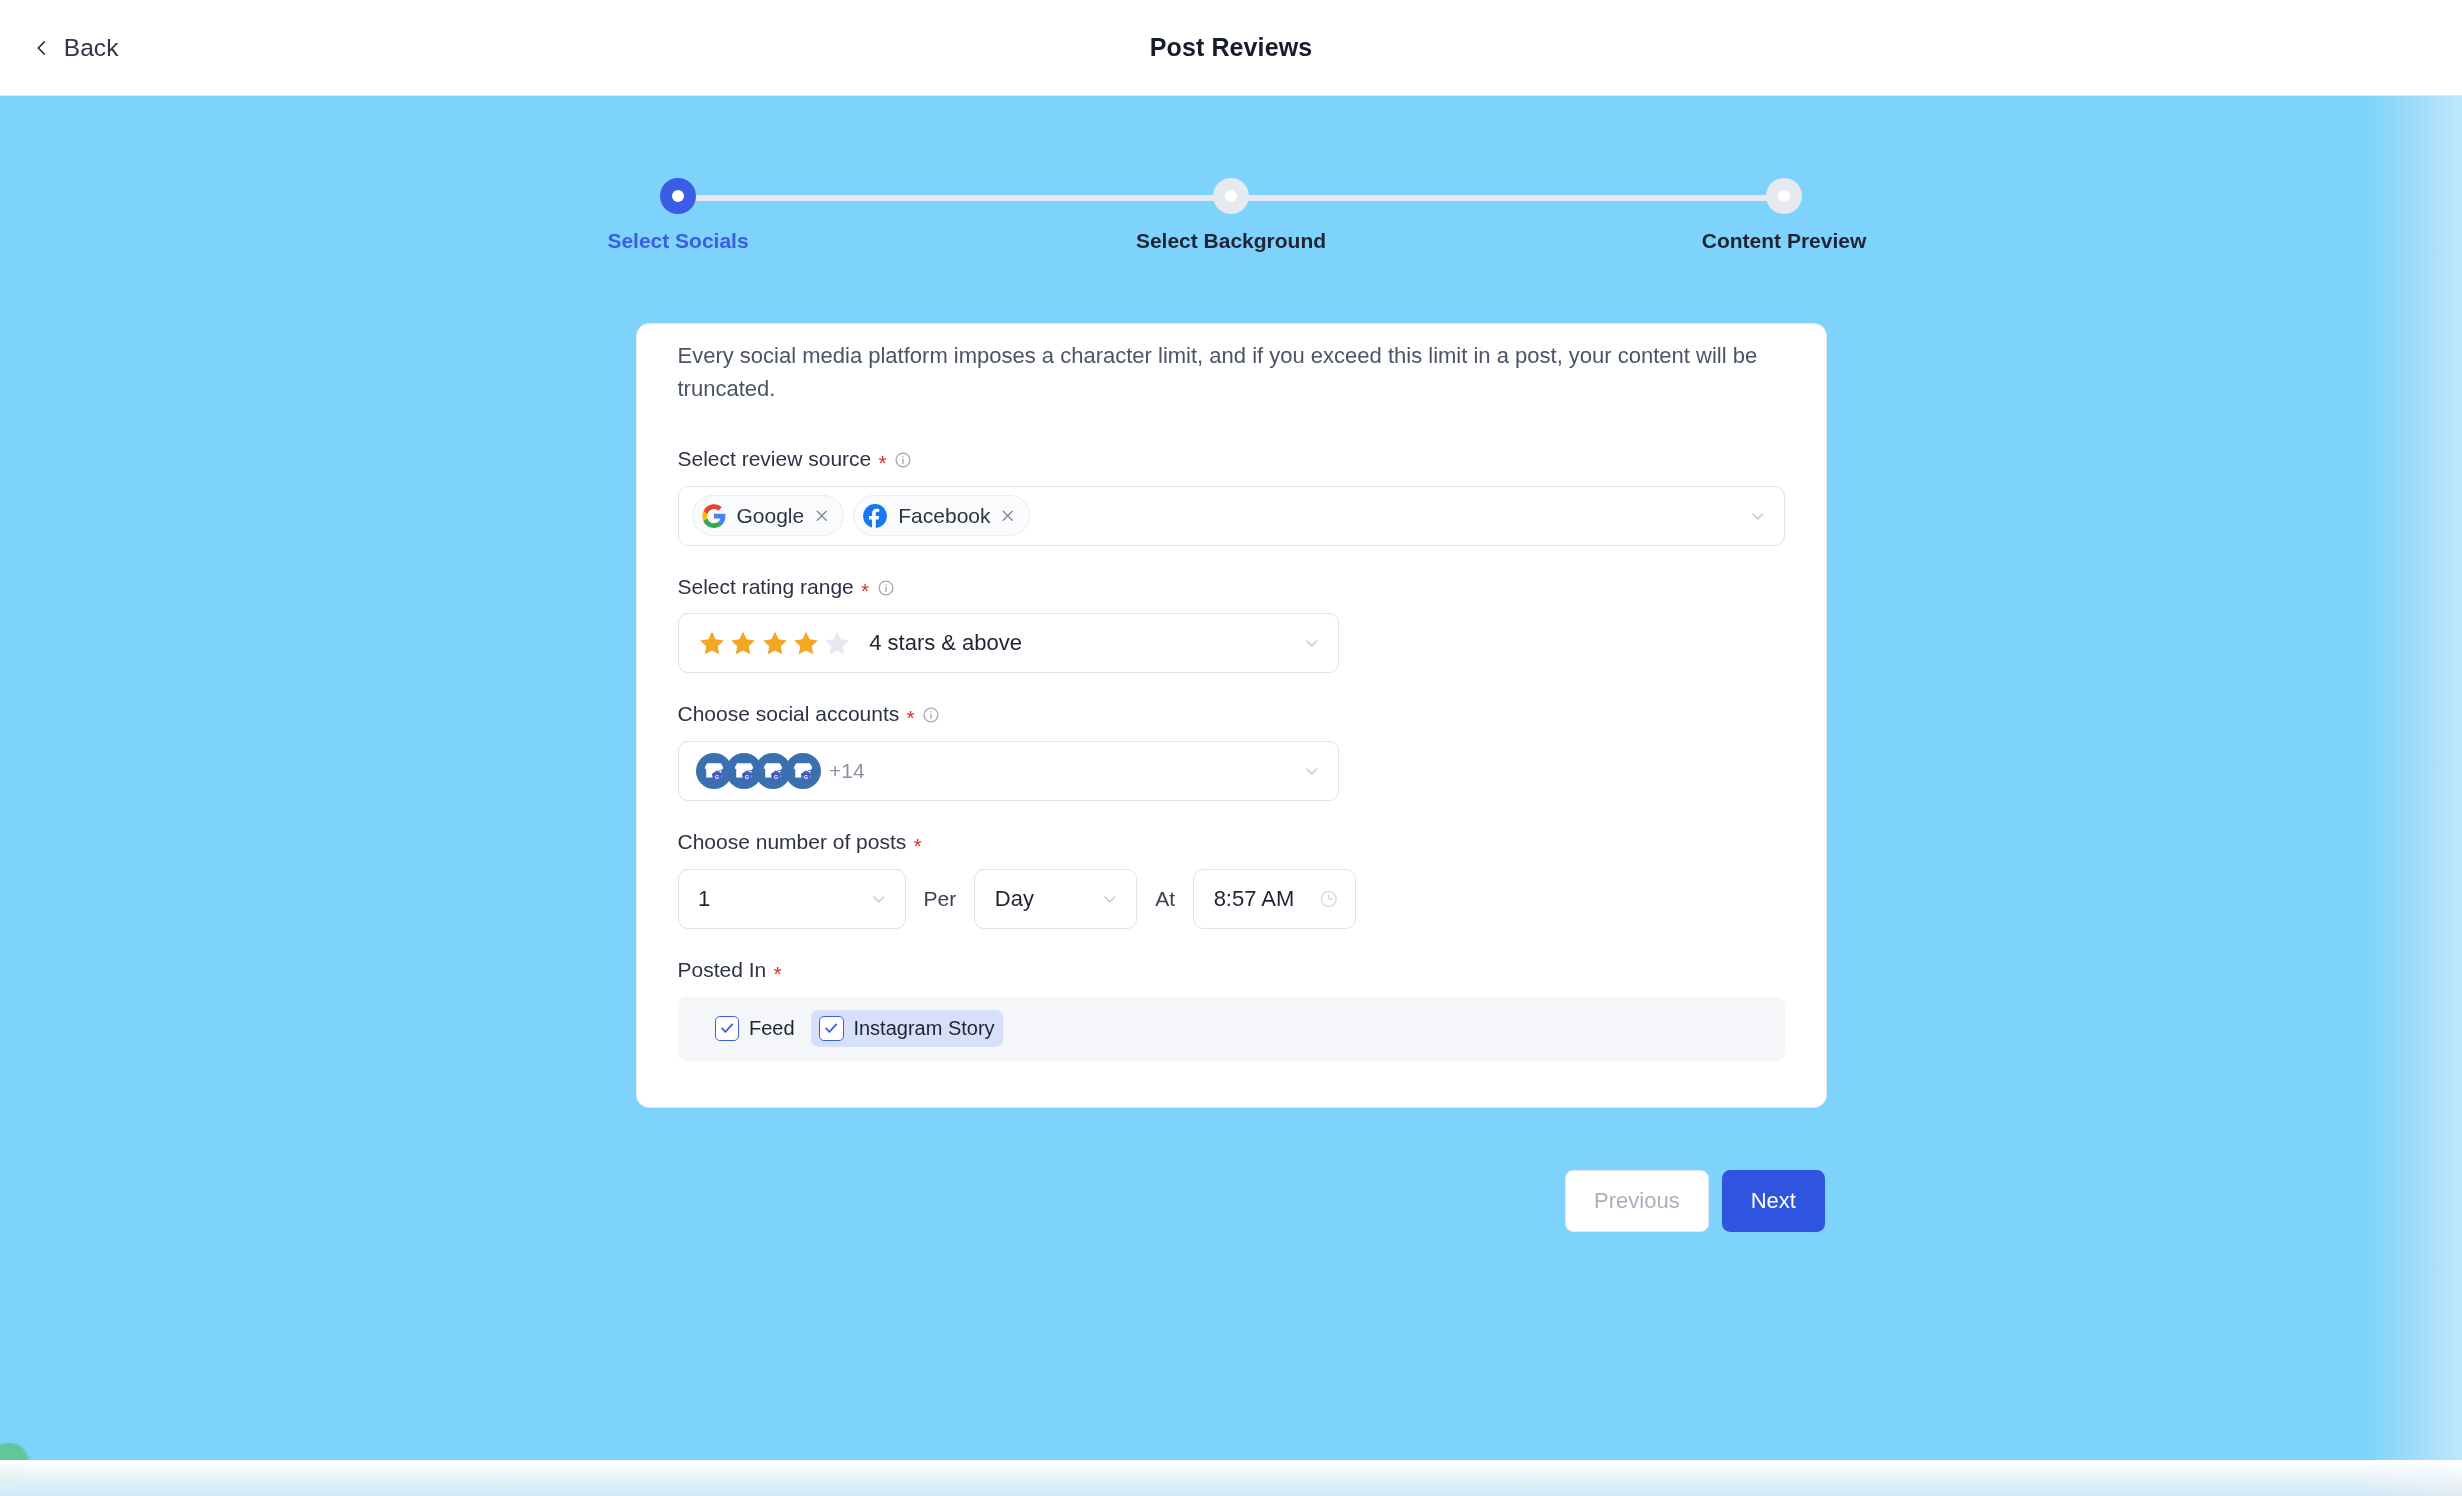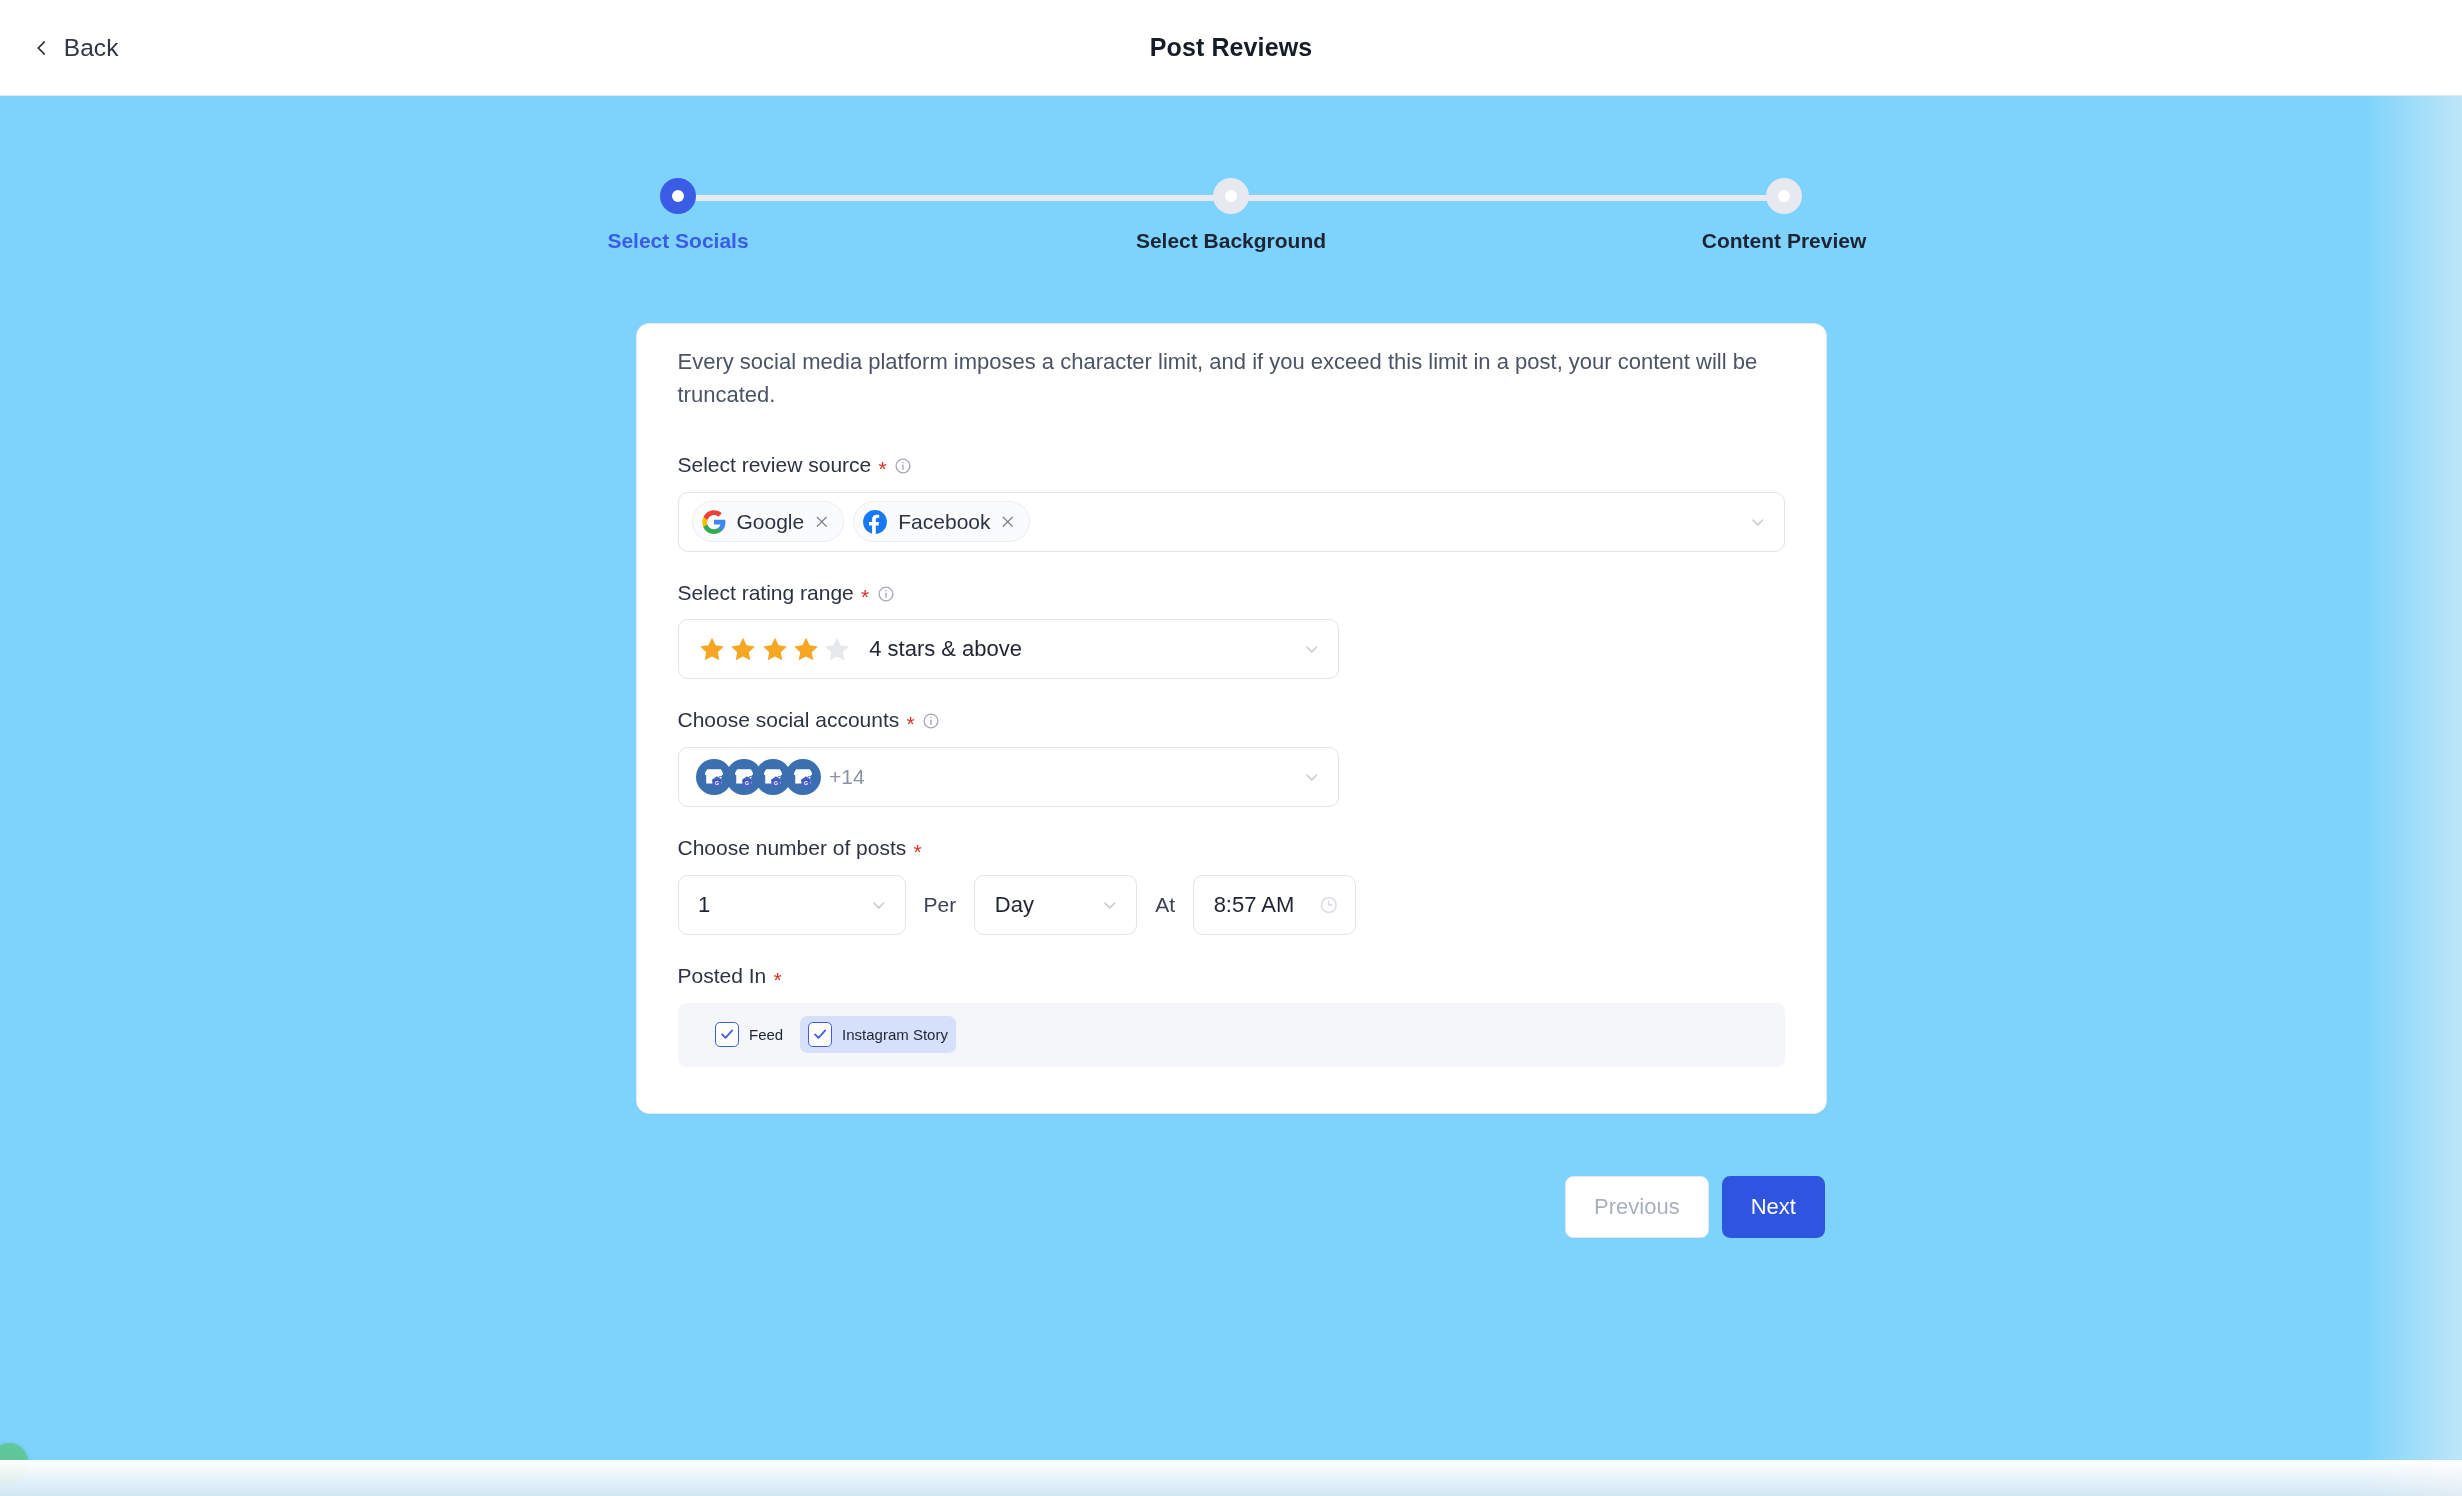--- a/index.html
+++ b/index.html
@@ -144,21 +144,21 @@
   }
   .step-label.l0 { left: 18px; transform: translateX(-50%); color: #3b5ce4; }
   .step-label.l1 { left: 50%; transform: translateX(-50%); }
   .step-label.l2 { right: 18px; transform: translateX(50%); }
 
   
   .card {
     border: 0.8px solid #e7eaf0;
     border-radius: 13px;
     background: #ffffff;
-    padding: 22px 41px 46px;
+    padding: 16px 41px 46px;
     box-shadow: 0 0.8px 1.6px rgba(16,24,40,0.03);
   }
 
   .intro {
     font-size: 22px;
     line-height: 1.48;
     color: #4b5466;
     max-width: 1110px;
     margin-bottom: 42px;
   }
@@ -283,21 +283,21 @@
     width: 24.5px; height: 24.5px;
     border: 1.6px solid #3b5ce4;
     border-radius: 4.9px;
     background: #ffffff;
     display: flex;
     align-items: center;
     justify-content: center;
     flex: 0 0 auto;
   }
   .cb-box svg { width: 16.3px; height: 16.3px; display: block; }
-  .cb-label { font-size: 15px; color: #1e2433; white-space: nowrap; }
+  .cb-label { font-size: 20px; color: #1e2433; white-space: nowrap; }
 
   
   .actions {
     display: flex;
     justify-content: flex-end;
     align-items: center;
     gap: 13px;
     margin-top: 62px;
     padding-right: 1.6px;
   }

